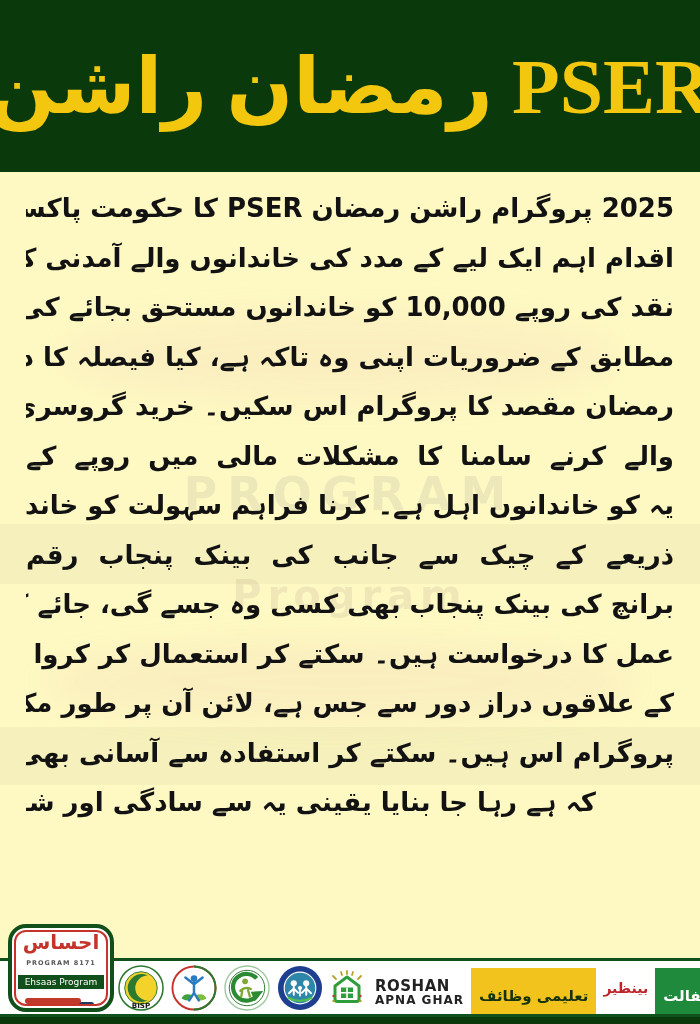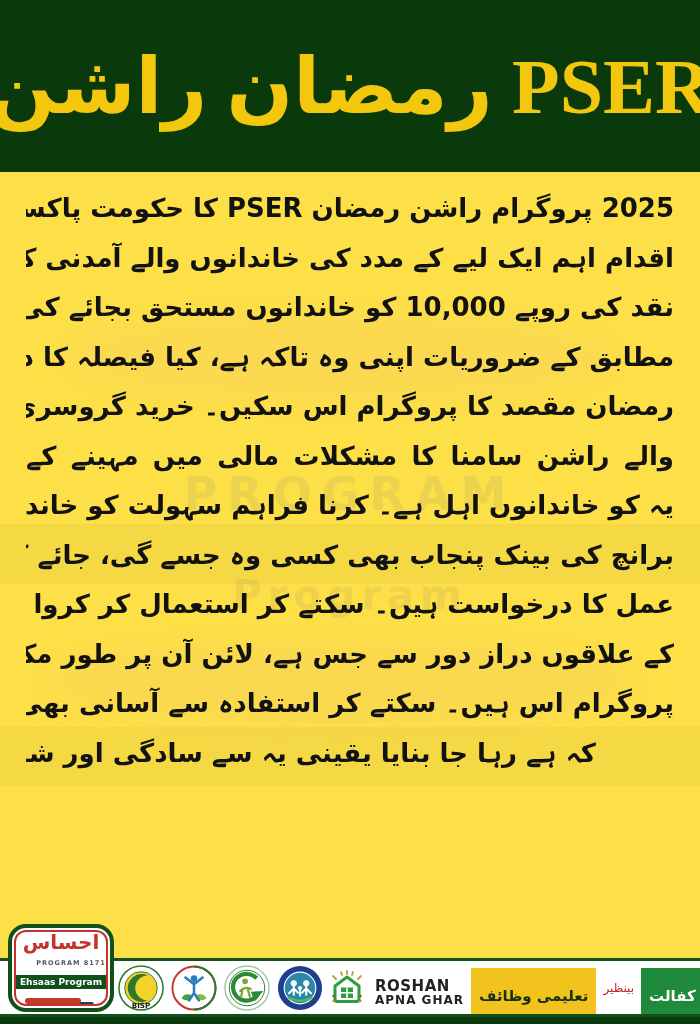--- a/index.html
+++ b/index.html
@@ -1,16 +1,16 @@
 <!DOCTYPE html>
 <html><head>
 <meta charset="utf-8">
 <style>
   html,body{margin:0;padding:0;background:#e8e8e8;}
-  .page{position:relative;width:700px;height:1024px;overflow:hidden;background:#fde047;
+  .page{position:relative;width:700px;height:1024px;overflow:hidden;background:#fef9c3;
         font-family:"DejaVu Sans",sans-serif;margin:0 auto;}
 
   
   .header{position:absolute;top:0;left:0;width:700px;height:172px;background:#0A3A0C;
           display:flex;align-items:center;justify-content:center;}
   .title{color:#F2C70E;font-size:78px;font-weight:bold;margin:0;
          font-family:"Liberation Serif","DejaVu Sans",serif;white-space:nowrap;}
 
   
   .bodyarea{position:absolute;top:172px;left:0;width:700px;height:786px;overflow:hidden;}
@@ -37,30 +37,30 @@
          display:flex;align-items:center;gap:7px;padding-left:118px;overflow:hidden;}
   .strip > *{flex:0 0 auto;}
   .logo-svg{display:block;}
   .roshan{display:flex;align-items:flex-end;gap:11px;}
   .roshan-txt{display:flex;flex-direction:column;line-height:1;}
   .roshan-l1{font-size:15px;font-weight:bold;color:#222;letter-spacing:.5px;}
   .roshan-l2{font-size:12px;font-weight:bold;color:#222;letter-spacing:1px;}
   .badge{font-weight:bold;border-radius:0;padding:19px 8px;white-space:nowrap;direction:rtl;margin-top:16px;}
   .badge-y{background:#F2C31C;color:#16320F;font-size:15px;}
   .badge-g{background:#1F8A3B;color:#ffffff;font-size:15px;}
-  .benazir{color:#C0242B;font-weight:normal;font-size:12px;white-space:nowrap;}
+  .benazir{color:#C0242B;font-weight:bold;font-size:14px;white-space:nowrap;}
 
   
   .ehsaas{position:absolute;left:8px;bottom:12px;width:106px;height:88px;z-index:5;
           background:#fff;border:4px solid #11501A;border-radius:18px;box-sizing:border-box;}
   .ehsaas-inner{position:absolute;inset:2px;border:2px solid #C4342B;border-radius:12px;
           display:flex;flex-direction:column;align-items:center;justify-content:center;gap:8px;overflow:hidden;}
   .ehsaas-urdu{color:#C4342B;font-size:20px;font-weight:bold;line-height:1;direction:rtl;}
-  .ehsaas-prog{font-size:6.5px;font-weight:bold;color:#555;letter-spacing:1px;line-height:1;padding-left:20px;}
-  .ehsaas-pill{background:#11501A;color:#fff;font-size:9px;font-weight:bold;
+  .ehsaas-prog{font-size:6.5px;font-weight:bold;color:#555;letter-spacing:1px;line-height:1;}
+  .ehsaas-pill{background:#11501A;color:#fff;font-size:9px;font-weight:normal;
                padding:2px 7px;border-radius:0;line-height:1.2;white-space:nowrap;}
   .ehsaas-stripes{position:relative;width:80%;height:9px;margin-top:1px;}
   .ehsaas-stripes .navy{position:absolute;left:12%;top:4px;width:84%;height:5px;background:#1F3864;border-radius:3px;}
   .ehsaas-stripes .red{position:absolute;left:0;top:0;width:78%;height:6px;background:#C0392B;border-radius:3px;}
 </style>
 </head>
 <body>
 
 <div class="page">
 
@@ -74,22 +74,23 @@
     <div class="band band1"></div>
     <div class="band band2"></div>
     <div class="wm wm1">PROGRAM</div>
     <div class="wm wm2">Program</div>
     <div class="lines">
         <div class="uline" dir="rtl">2025 پروگرام راشن رمضان PSER کا حکومت پاکستان</div>
         <div class="uline" dir="rtl">اقدام اہم ایک لیے کے مدد کی خاندانوں والے آمدنی کم</div>
         <div class="uline" dir="rtl">نقد کی روپے 10,000 کو خاندانوں مستحق بجائے کی پیکجز</div>
         <div class="uline" dir="rtl">مطابق کے ضروریات اپنی وہ تاکہ ہے، کیا فیصلہ کا دینے امداد</div>
         <div class="uline" dir="rtl">رمضان مقصد کا پروگرام اس سکیں۔ خرید گروسری</div>
-        <div class="uline" dir="rtl">والے راشن سامنا کا مشکلات مالی میں مہینے کے</div>
+        <div class="uline" dir="rtl">والے کرنے سامنا کا مشکلات مالی میں روپے کے</div>
         <div class="uline" dir="rtl">یہ کو خاندانوں اہل ہے۔ کرنا فراہم سہولت کو خاندانوں</div>
+        <div class="uline" dir="rtl">ذریعے کے چیک سے جانب کی بینک پنجاب رقم</div>
         <div class="uline" dir="rtl">برانچ کی بینک پنجاب بھی کسی وہ جسے گی، جائے کی فراہم</div>
         <div class="uline" dir="rtl">عمل کا درخواست ہیں۔ سکتے کر استعمال کر کروا کیش سے</div>
         <div class="uline" dir="rtl">کے علاقوں دراز دور سے جس ہے، لائن آن پر طور مکمل</div>
         <div class="uline" dir="rtl">پروگرام اس ہیں۔ سکتے کر استفادہ سے آسانی بھی افراد</div>
         <div class="uline" dir="rtl">کہ ہے رہا جا بنایا یقینی یہ سے سادگی اور شفافیت کی</div>
       </div>
   </main>
 
   <div class="bottombar"></div>
 

